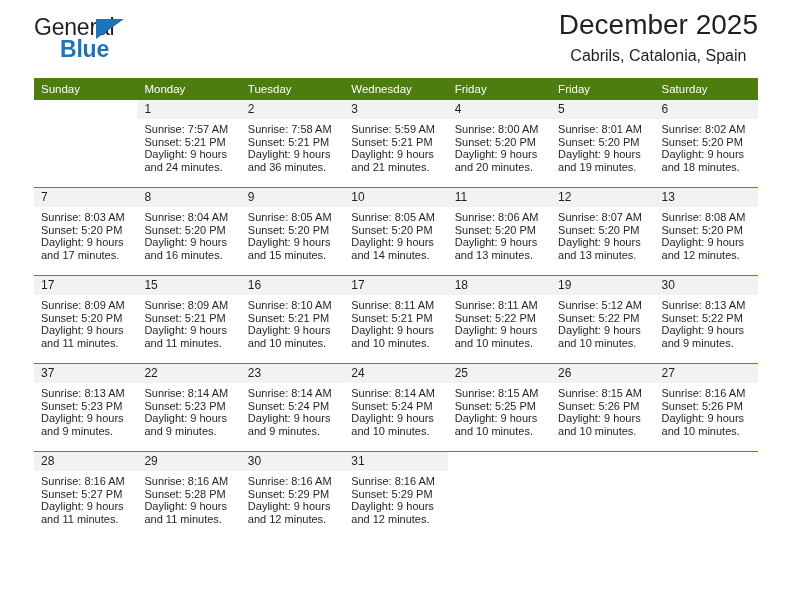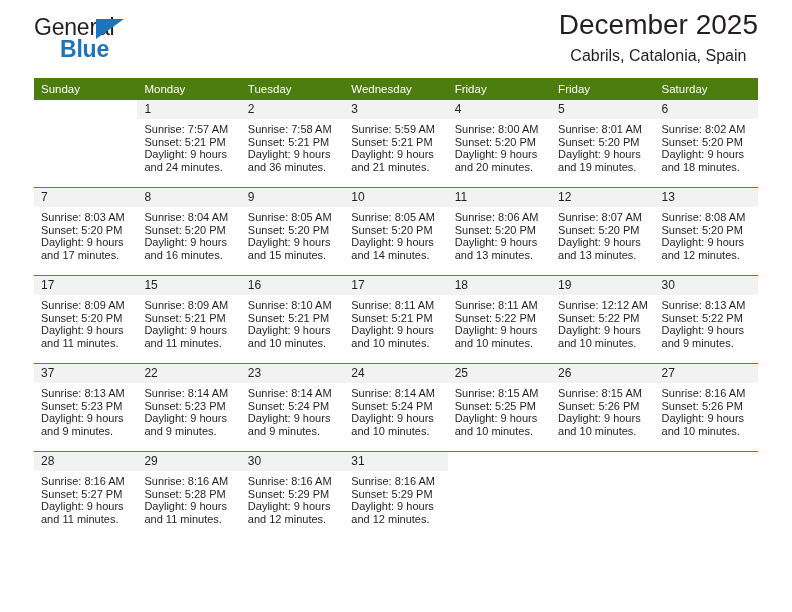--- a/index.html
+++ b/index.html
@@ -384,21 +384,21 @@
                 <div>Sunset: 5:22 PM</div>
                 <div>Daylight: 9 hours</div>
                 <div>and 10 minutes.</div>
               </div>
             </div>
           </td>
         <td>
             <div class="cell-inner">
               <span class="daynum">19</span>
               <div class="info">
-                <div>Sunrise: 12:12 AM</div>
+                <div>Sunrise: 5:12 AM</div>
                 <div>Sunset: 5:22 PM</div>
                 <div>Daylight: 9 hours</div>
                 <div>and 10 minutes.</div>
               </div>
             </div>
           </td>
         <td>
             <div class="cell-inner">
               <span class="daynum">30</span>
               <div class="info">

